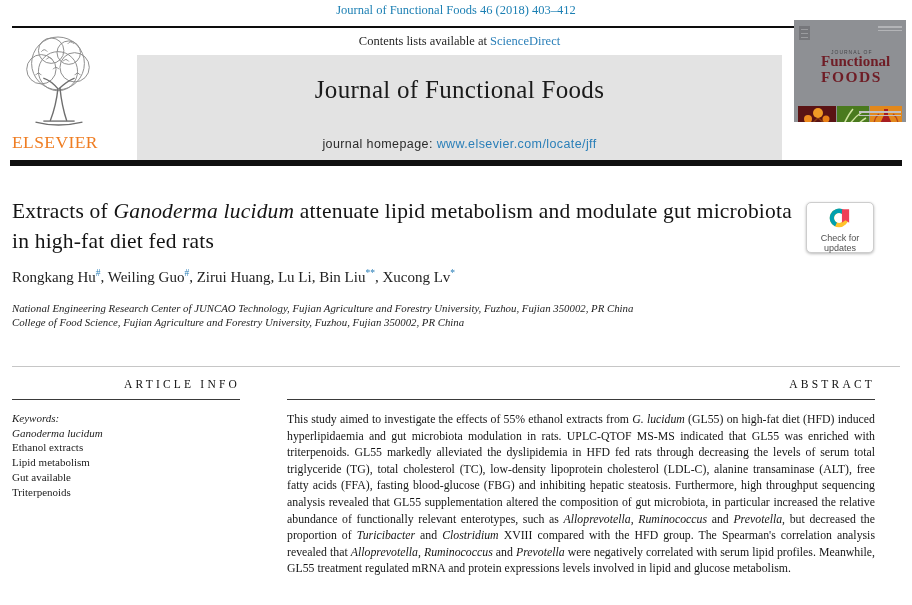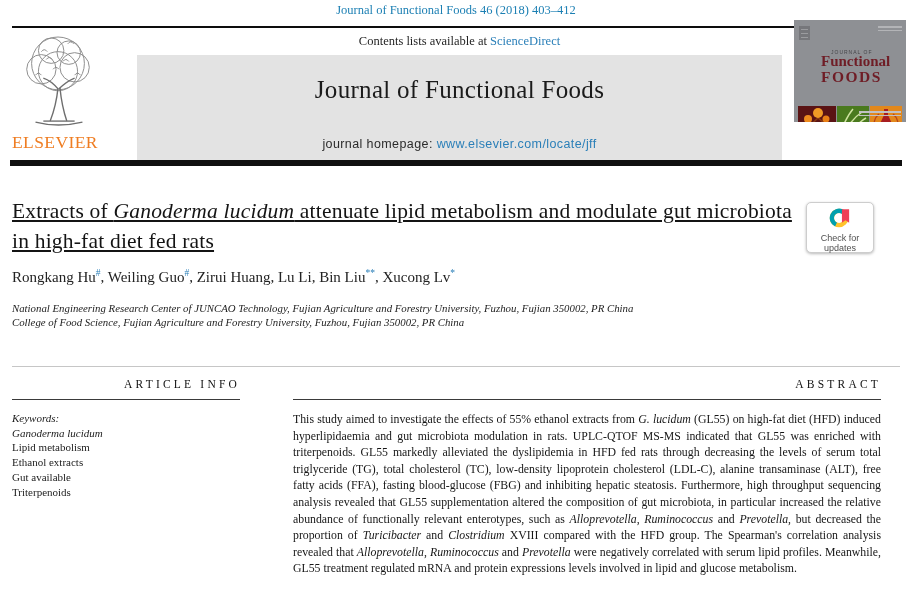--- a/index.html
+++ b/index.html
@@ -40,40 +40,40 @@
   .tA{background:#5a1314;} .tB{background:#4a7a1e;} .tC{background:#e2881c;}
   .tD{background:#bf202b;} .tE{background:#1d5fa8;} .tF{background:#518c1f;}
   .tile svg{position:absolute;inset:0;}
   .cv-bottom{position:absolute;bottom:4px;right:5px;width:42px;}
   .cv-bottom i{display:block;height:1.5px;background:#c0c1c4;margin-bottom:2px;}
 
   .blackbar{position:absolute;left:10px;top:160px;width:892px;height:6px;background:#101010;}
 
   
   .title{position:absolute;left:12px;top:197px;width:782px;margin:0;font-weight:400;
-         font-size:21.5px;line-height:29.5px;color:#141414;letter-spacing:.2px;text-decoration:underline;}
+         font-size:21.5px;line-height:29.5px;color:#141414;letter-spacing:.2px;}
 
   
   .badge{position:absolute;left:806px;top:202px;width:66px;height:49px;background:#fff;
          border:1px solid #cdcdcd;border-radius:5px;box-shadow:0 1px 3px rgba(0,0,0,.28);
          text-align:center;cursor:pointer;}
   .badge svg{margin-top:3px;}
   .badge-text{font-family:"Liberation Sans", sans-serif;font-size:9px;line-height:10px;color:#4f4f4f;}
 
   .authors{position:absolute;left:12px;top:269px;font-size:15px;color:#222;}
   .authors sup{font-size:9.5px;line-height:0;color:#2a7fb8;cursor:pointer;}
 
   .affils{position:absolute;left:12px;top:302px;font-size:10.8px;font-style:italic;
           line-height:13.8px;color:#222;}
 
   .secrule{position:absolute;top:366px;left:12px;width:888px;height:1px;background:#c6c6c6;}
 
   
   .col-left{position:absolute;left:12px;top:378px;width:228px;}
-  .col-right{position:absolute;left:293px;top:378px;width:588px;}
+  .col-right{position:absolute;left:287px;top:378px;width:588px;}
   .colhead{font-size:11.5px;letter-spacing:3.2px;color:#111;text-align:right;}
   .colrule{height:1px;background:#3a3a3a;margin-top:9px;margin-bottom:11px;}
   .kw{font-size:11px;line-height:14.7px;color:#1c1c1c;}
   .abstract{margin:0;font-size:11.8px;line-height:16.6px;text-align:justify;color:#161616;}
 </style>
 </head>
 <body>
 
 <div class="page">
 
@@ -193,22 +193,22 @@
     <div>College of Food Science, Fujian Agriculture and Forestry University, Fuzhou, Fujian 350002, PR China</div>
   </div>
 
   <div class="secrule"></div>
 
   <div class="col-left">
     <div class="colhead">ARTICLE INFO</div>
     <div class="colrule"></div>
     <div class="kw it">Keywords:</div>
     <div class="kw"><span class="it">Ganoderma lucidum</span></div>
+    <div class="kw"><span>Ethanol extracts</span></div>
     <div class="kw"><span>Lipid metabolism</span></div>
-    <div class="kw"><span>Ethanol extracts</span></div>
     <div class="kw"><span>Gut available</span></div>
     <div class="kw"><span>Triterpenoids</span></div>
   </div>
 
   <div class="col-right">
     <div class="colhead">ABSTRACT</div>
     <div class="colrule"></div>
     <p class="abstract"><span>This study aimed to investigate the effects of 55% ethanol extracts from </span><span class="it">G. lucidum</span><span> (GL55) on high-fat diet (HFD) induced hyperlipidaemia and gut microbiota modulation in rats. UPLC-QTOF MS-MS indicated that GL55 was enriched with triterpenoids. GL55 markedly alleviated the dyslipidemia in HFD fed rats through decreasing the levels of serum total triglyceride (TG), total cholesterol (TC), low-density lipoprotein cholesterol (LDL-C), alanine transaminase (ALT), free fatty acids (FFA), fasting blood-glucose (FBG) and inhibiting hepatic steatosis. Furthermore, high throughput sequencing analysis revealed that GL55 supplementation altered the composition of gut microbiota, in particular increased the relative abundance of functionally relevant enterotypes, such as </span><span class="it">Alloprevotella</span><span>, </span><span class="it">Ruminococcus</span><span> and </span><span class="it">Prevotella</span><span>, but decreased the proportion of </span><span class="it">Turicibacter</span><span> and </span><span class="it">Clostridium</span><span> XVIII compared with the HFD group. The Spearman's correlation analysis revealed that </span><span class="it">Alloprevotella</span><span>, </span><span class="it">Ruminococcus</span><span> and </span><span class="it">Prevotella</span><span> were negatively correlated with serum lipid profiles. Meanwhile, GL55 treatment regulated mRNA and protein expressions levels involved in lipid and glucose metabolism.</span></p>
   </div>
 

